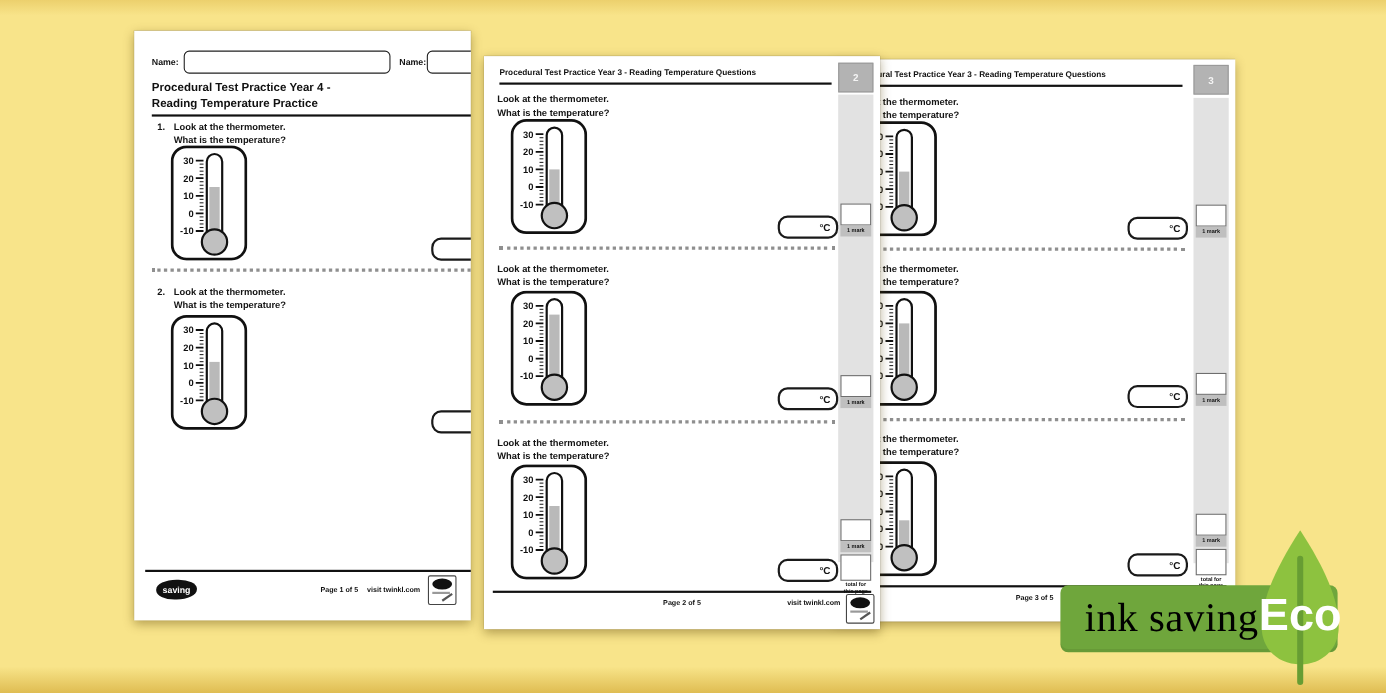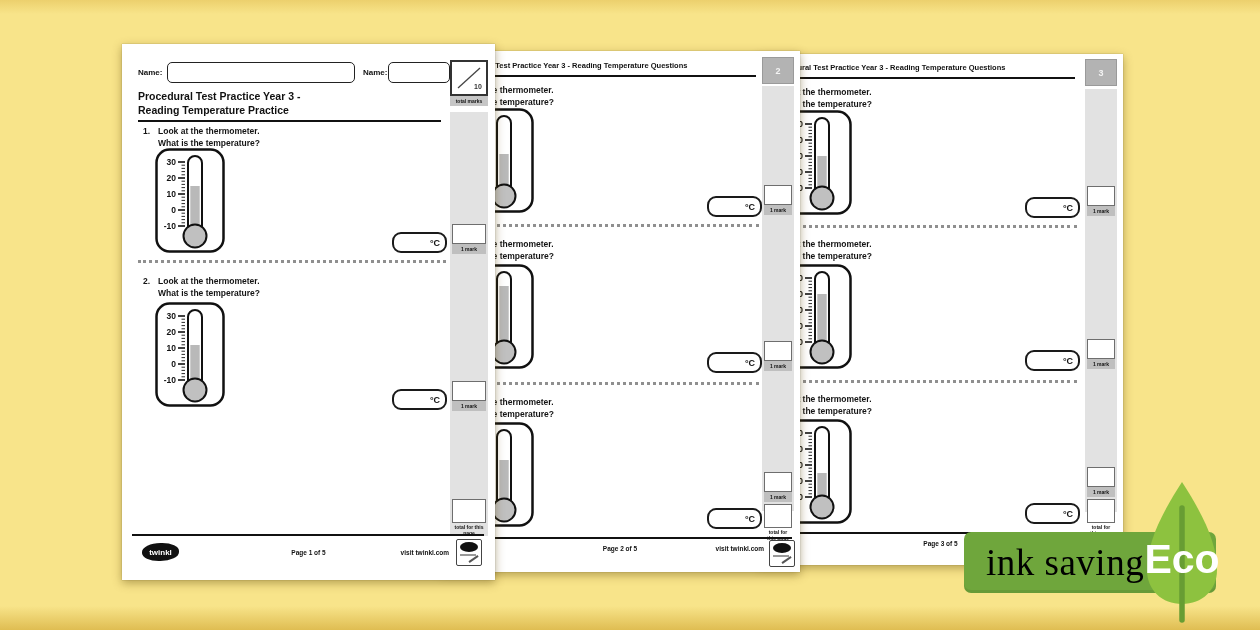--- a/index.html
+++ b/index.html
@@ -6,21 +6,21 @@
   html,body { width:1260px; height:630px; overflow:hidden; }
   body {
     font-family:"Liberation Sans", sans-serif;
     background:linear-gradient(180deg,#ecd06d 0px,#f8e48a 14px,#f8e48a 606px,#dfbd52 630px);
     position:relative;
   }
   .page {
     position:absolute; background:#fff; overflow:hidden;
     box-shadow:0 3px 9px rgba(96,74,12,.45), 0 0 1px rgba(0,0,0,.35);
   }
-  #page1 { left:122px; top:44px;  width:373px; height:536px; z-index:30;padding-left:24px; }
+  #page1 { left:122px; top:28px;  width:306px; height:536px; z-index:30;padding-left:24px; }
   #page2 { left:440px; top:51px;  width:360px; height:521px; z-index:20; }
   #page3 { left:758px; top:54px;  width:365px; height:511px; z-index:10; }
   .lbl  { position:absolute; font-size:8px; font-weight:bold; color:#111; white-space:nowrap; }
   .qt   { position:absolute; font-size:8.5px; font-weight:bold; color:#141414; line-height:10px; white-space:nowrap; }
   .title{ position:absolute; font-size:10.5px; font-weight:bold; color:#111; white-space:nowrap; }
   .hdr  { position:absolute; font-size:7.5px; font-weight:bold; color:#111; white-space:nowrap; }
   .rule { position:absolute; height:2px; background:#111; }
   .field{ position:absolute; background:#fff; border:1.7px solid #222; border-radius:5px; }
   .strip{ position:absolute; background:#e2e2e2; }
   .pagenum { position:absolute; background:#b3b3b3; border:1px solid #9a9a9a; color:#f4f4f4;
@@ -418,21 +418,21 @@
   <div class="tmarks" style="left:328px;top:16px">
     <div class="tm-box">
       <svg width="34" height="32" viewBox="0 0 34 32">
         <line x1="6" y1="26" x2="28" y2="6" stroke="#444" stroke-width="1.3"></line>
         <text x="22" y="27" font-family="Liberation Sans, sans-serif" font-size="7" font-weight="bold" fill="#333">10</text>
       </svg>
     </div>
     <div class="tm-strip">total marks</div>
   </div>
 
-  <span class="title" style="left:16px;top:46px">Procedural Test Practice Year 3 -</span>
+  <span class="title" style="left:16px;top:46px">Procedural Test Practice Year 4 -</span>
   <span class="title" style="left:16px;top:60px">Reading Temperature Practice</span>
   <div class="rule" style="left:16px;top:76px;width:303px"></div>
 
   <div class="strip" style="left:328px;top:68px;width:38px;height:424px"></div>
 
   <span class="qt" style="left:21px;top:82px">1.</span>
   <span class="qt" style="left:36px;top:82px">Look at the thermometer.</span>
   <span class="qt" style="left:36px;top:94px">What is the temperature?</span>
   <div class="therm" style="left:33px;top:104px">
   <svg width="70" height="105" viewBox="0 0 70 105" xmlns="http://www.w3.org/2000/svg">
@@ -533,21 +533,21 @@
     <div class="mb-white"></div>
     <div class="mb-strip">1 mark</div>
   </div>
 
   <div class="totalpage" style="left:330px;top:455px;width:34px">
     <div class="tp-box"></div>
     <div class="tp-lbl">total for this page</div>
   </div>
 
   <div class="rule" style="left:10px;top:490px;width:352px"></div>
-  <div class="cloudlogo" style="left:20px;top:499px">twinkl</div>
+  <div class="cloudlogo" style="left:20px;top:499px">saving</div>
   <div class="pglabel" style="left:0;top:505px;width:373px">Page 1 of 5</div>
   <span class="visit" style="right:46px;top:505px;position:absolute">visit twinkl.com</span>
   <div class="stamp" style="right:13px;top:495px">
     <div class="st-blob"></div>
     <div class="st-line"></div>
     <div class="st-pencil"></div>
   </div>
 </div>
 
 <div id="eco-bar" style="background: rgb(111, 166, 60);">

